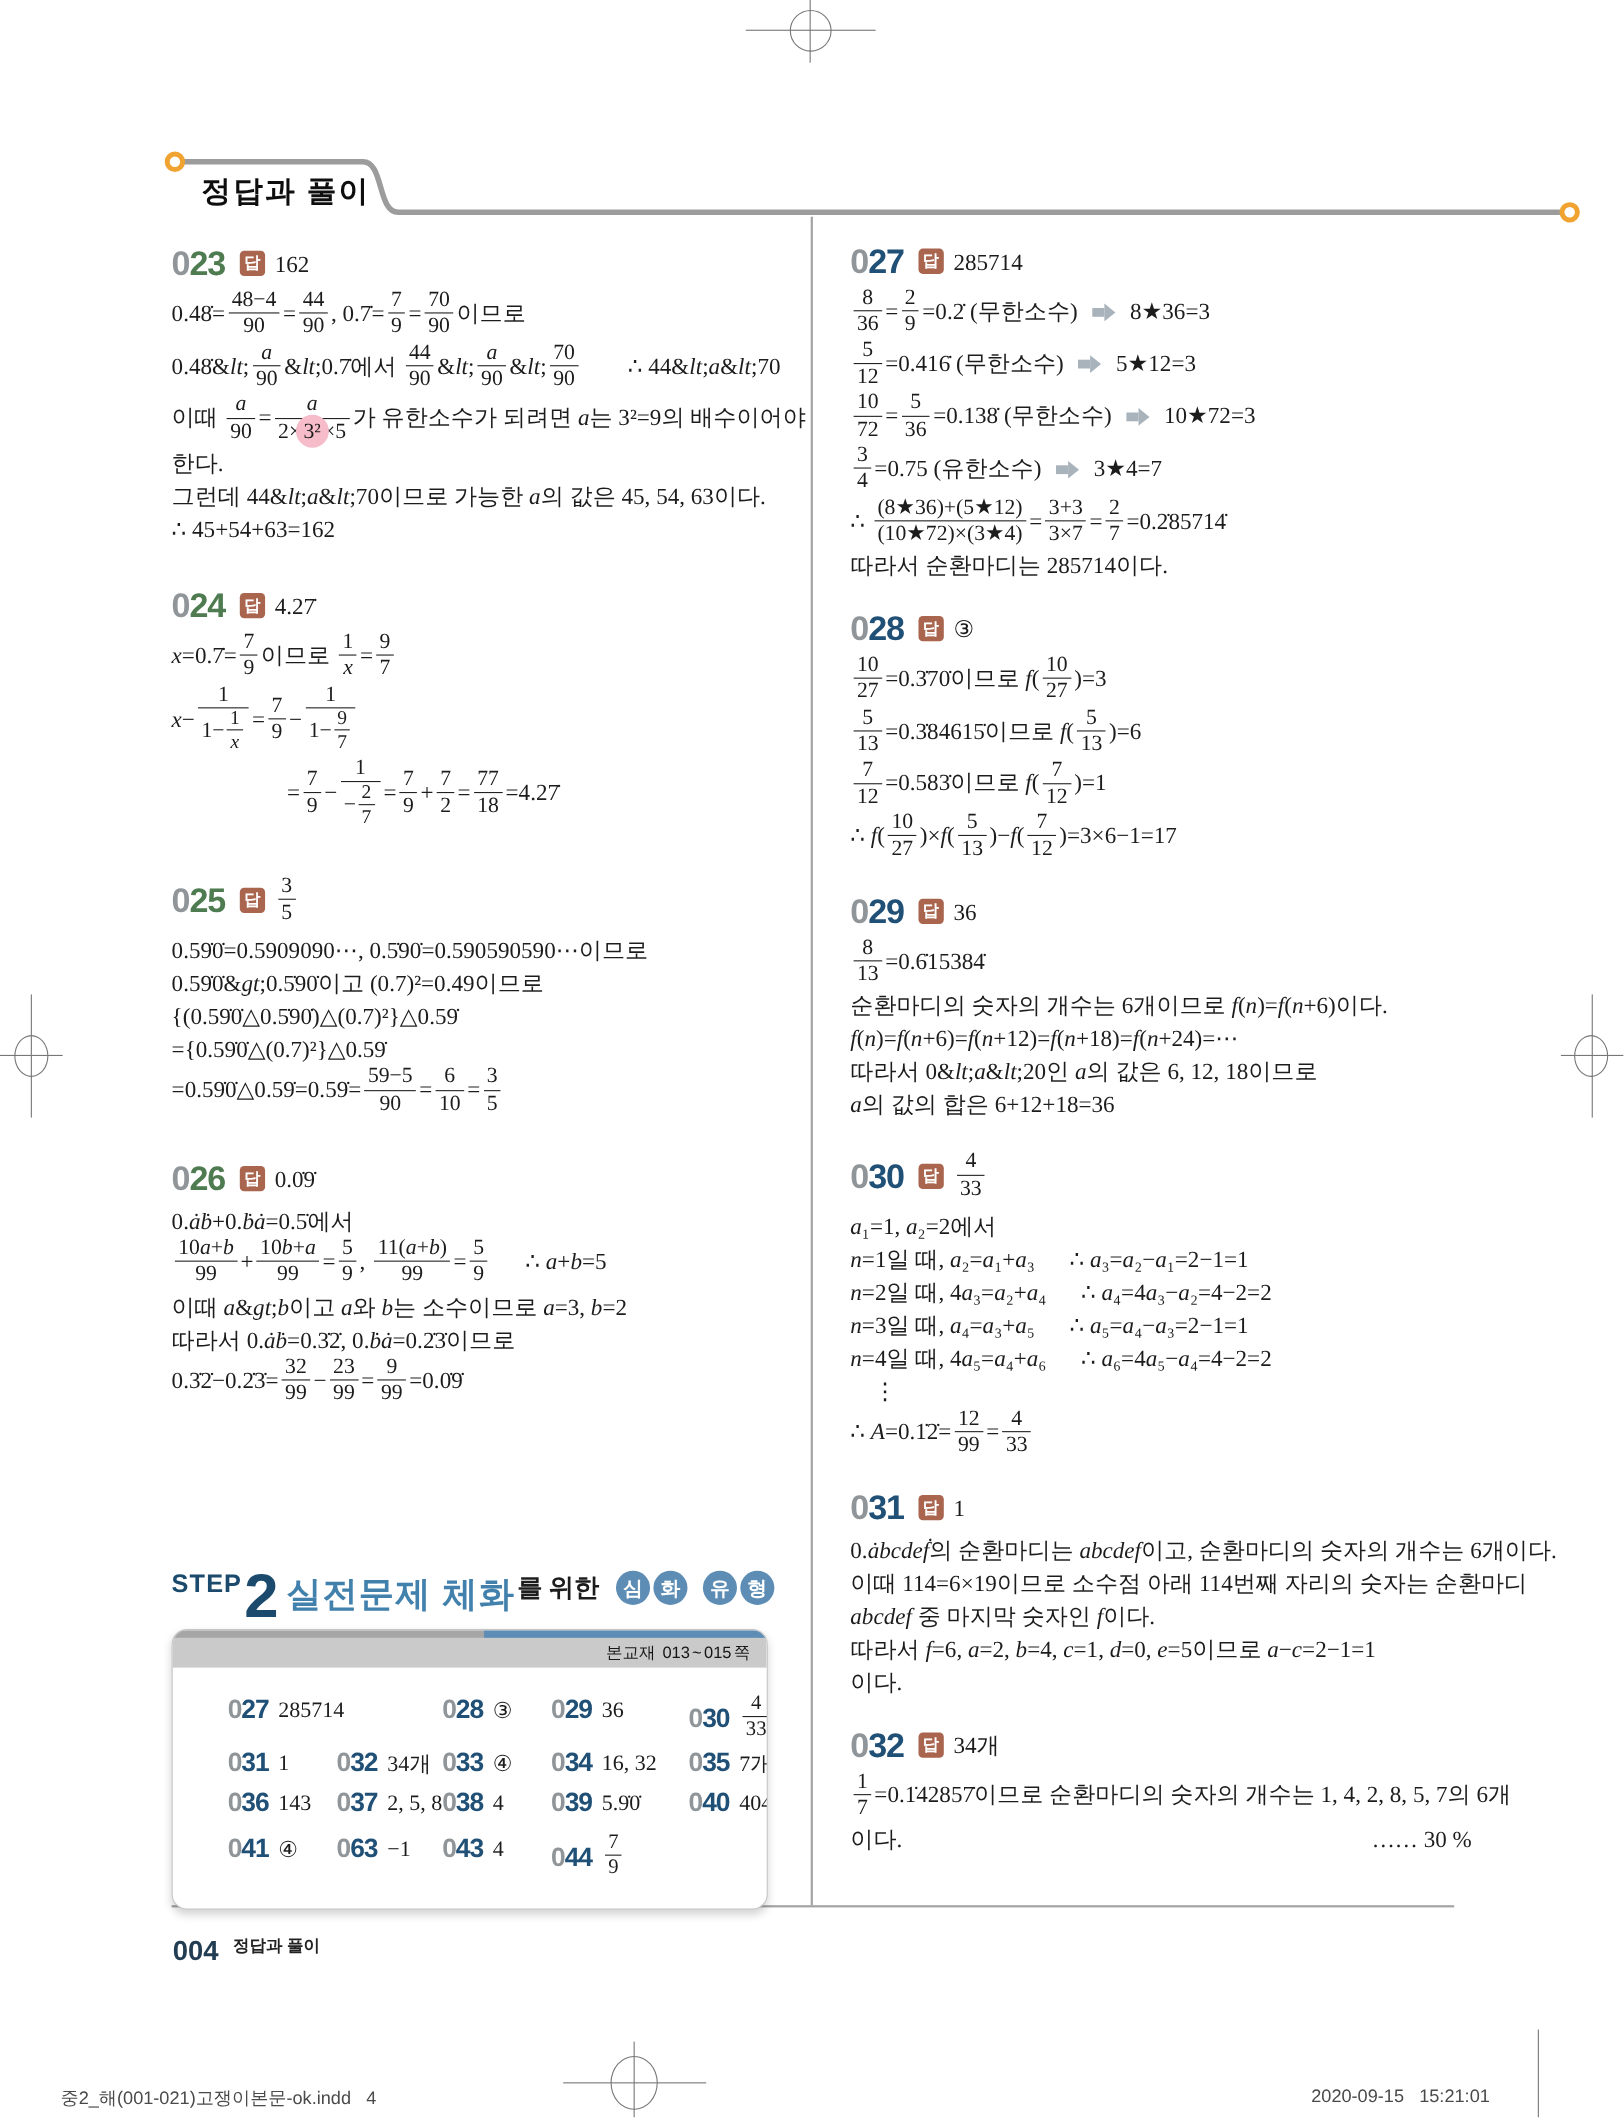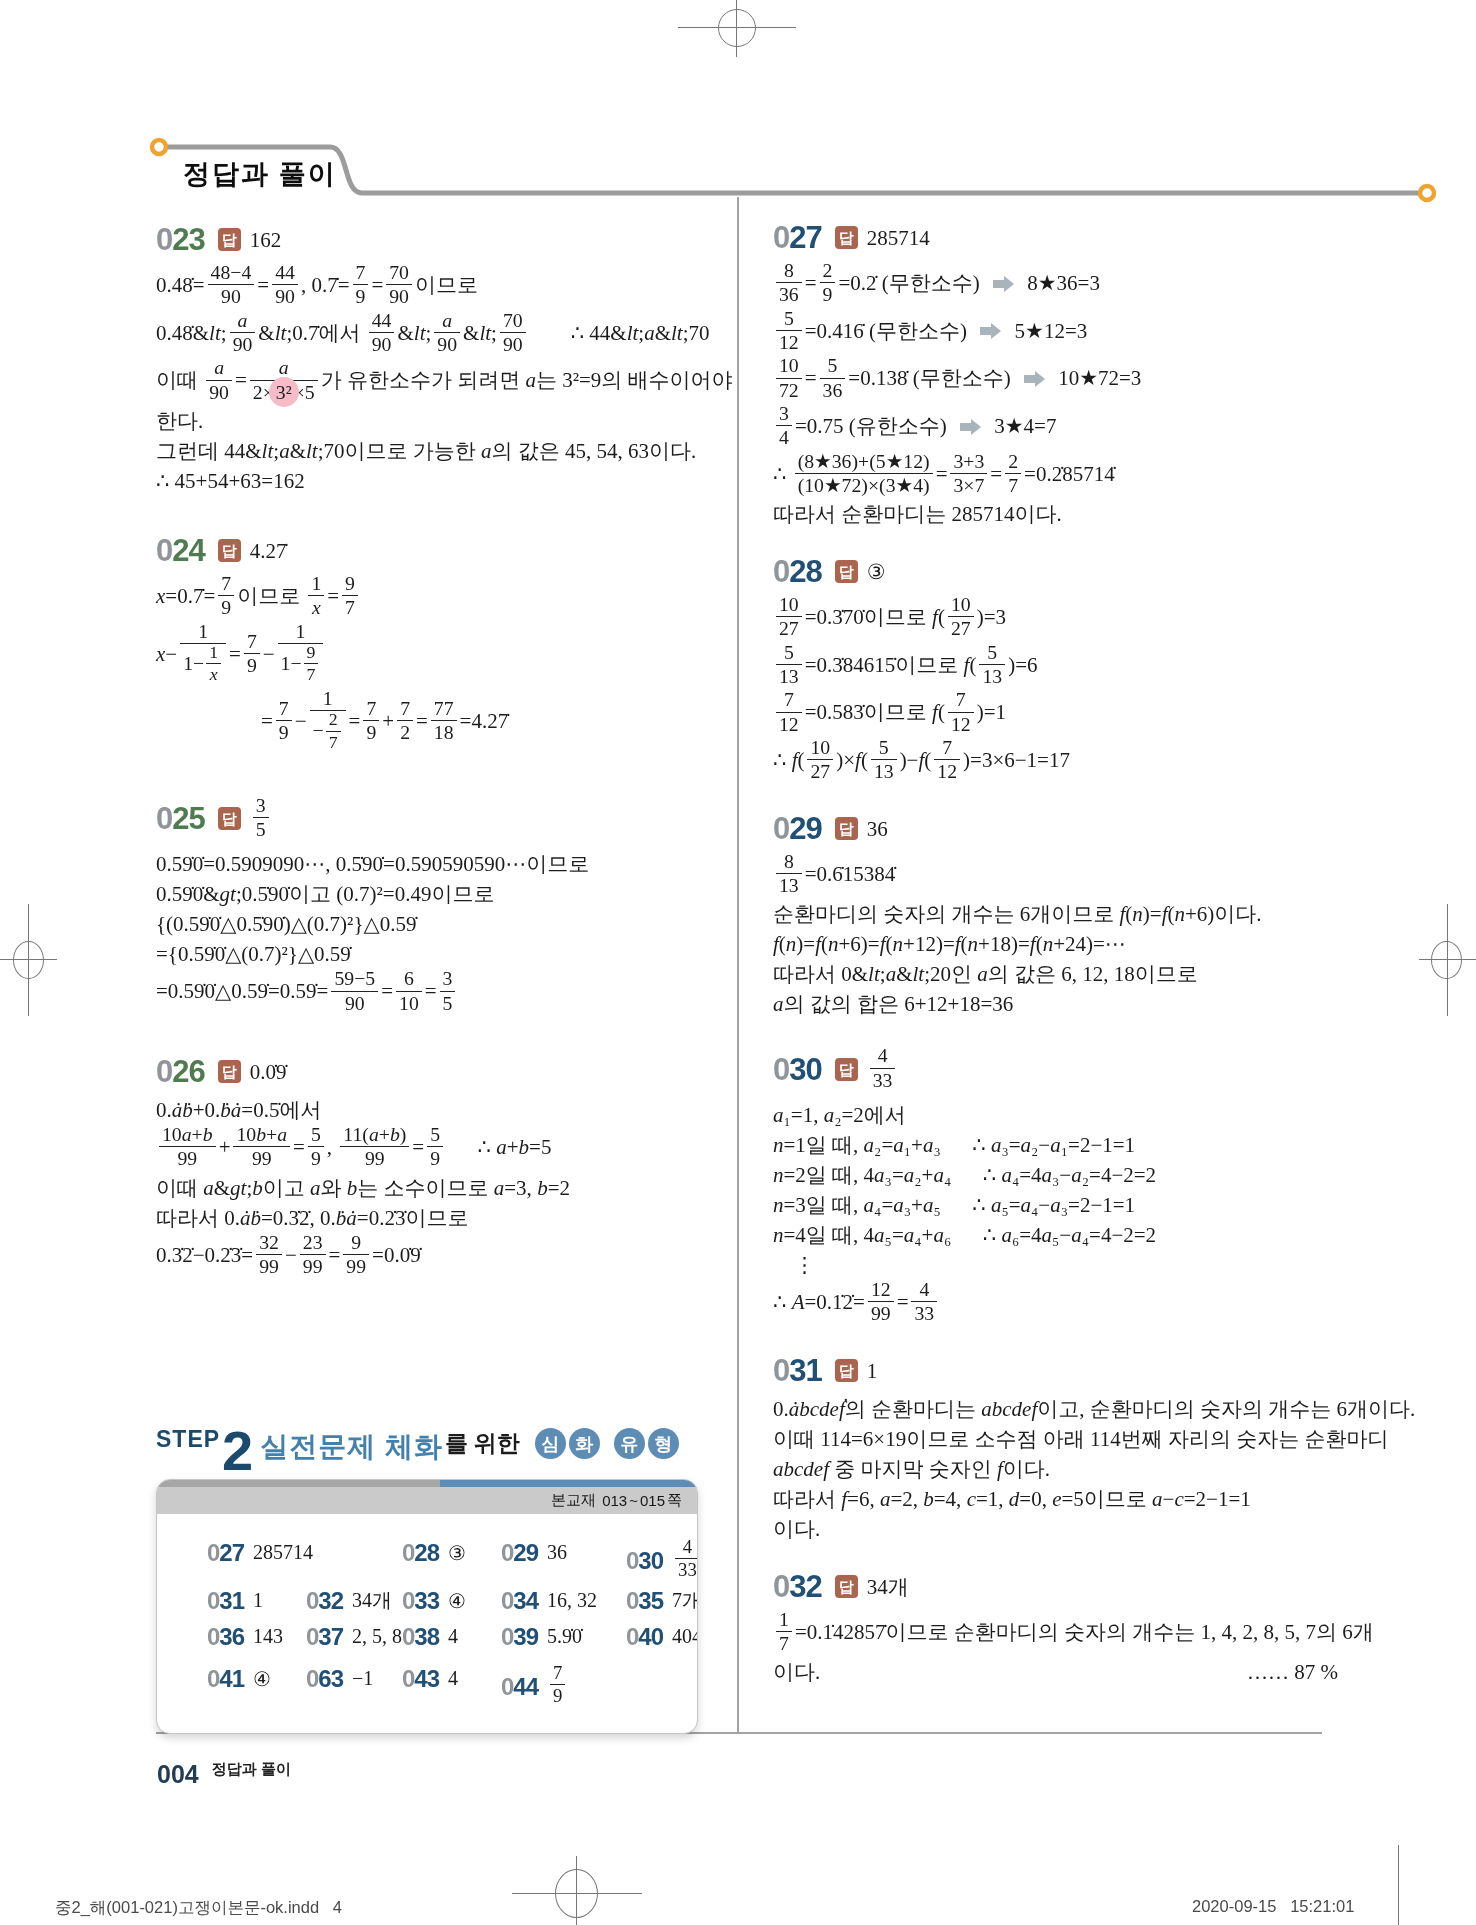--- a/index.html
+++ b/index.html
@@ -46,21 +46,21 @@
   .arw{display:inline-flex;align-items:center;margin:0 8px;vertical-align:middle;position:relative;top:-1px}
   .arw .sh{width:11px;height:8px;background:#a9b3bc}
   .arw .hd{width:0;height:0;border-left:10px solid #a9b3bc;border-top:8px solid transparent;border-bottom:8px solid transparent}
   
   .step2wrap{position:absolute;left:156px;top:1428px;width:552px}
   .step2head{display:flex;align-items:flex-start}
   .sword{font-family:"Liberation Sans","DejaVu Sans",sans-serif;font-weight:bold;font-size:23px;color:#1c4a6d;
          letter-spacing:1px;line-height:1;margin-bottom:5px}
   .snum{font-family:"Liberation Sans","DejaVu Sans",sans-serif;font-weight:bold;font-size:56px;color:#1c4a6d;
         line-height:.82;margin:0 7px 0 2px}
-  .stitle{font-family:"Liberation Sans","DejaVu Sans",sans-serif;font-size:28px;font-weight:bold;color:#4381ad;
+  .stitle{font-family:"Liberation Sans","DejaVu Sans",sans-serif;font-size:32px;font-weight:bold;color:#4381ad;
           letter-spacing:1px;margin-bottom:4px}
   .srest{font-size:23px;font-weight:bold;color:#1c1c1c;margin:0 12px 4px 2px}
   .cbadge{width:31px;height:31px;border-radius:50%;background:#5d8db4;color:#fff;
           font-family:"Liberation Sans","DejaVu Sans",sans-serif;font-size:18px;font-weight:bold;
           display:flex;align-items:center;justify-content:center;margin:0 0 4px 3px}
   .cbadge.gap{margin-left:14px}
   .abox{margin-top:5px;width:540px;border:1px solid #c5c5c5;border-radius:14px;overflow:hidden;background:#fff;
         box-shadow:0 4px 8px rgba(0,0,0,.17)}
   .tbar{height:7px;display:flex}
   .tbar .tg{width:283px;background:#a6a6a6}
@@ -526,21 +526,21 @@
       <span class="pnum"><span class="z">0</span><span class="r">32</span></span>
       <span class="badge">답</span>
       <span class="aval">34개</span>
     </header>
     <div class="pline"><span class="fr">
           <span class="nu">1</span>
           <span class="de">7</span>
         </span>=0.1̇42857̇이므로 순환마디의 숫자의 개수는 1, 4, 2, 8, 5, 7의 6개</div>
     <div class="pline tailline">
       <span>이다.</span>
-      <span>…… 87 %</span>
+      <span>…… 30 %</span>
     </div>
   </section>
 </div>
 
 <div class="pfoot">
   <span class="no">004</span>
   <span class="lab">정답과 풀이</span>
 </div>
 
 <div class="print" style="left:55px;top:1897px">중2_해(001-021)고쟁이본문-ok.indd   4</div>

